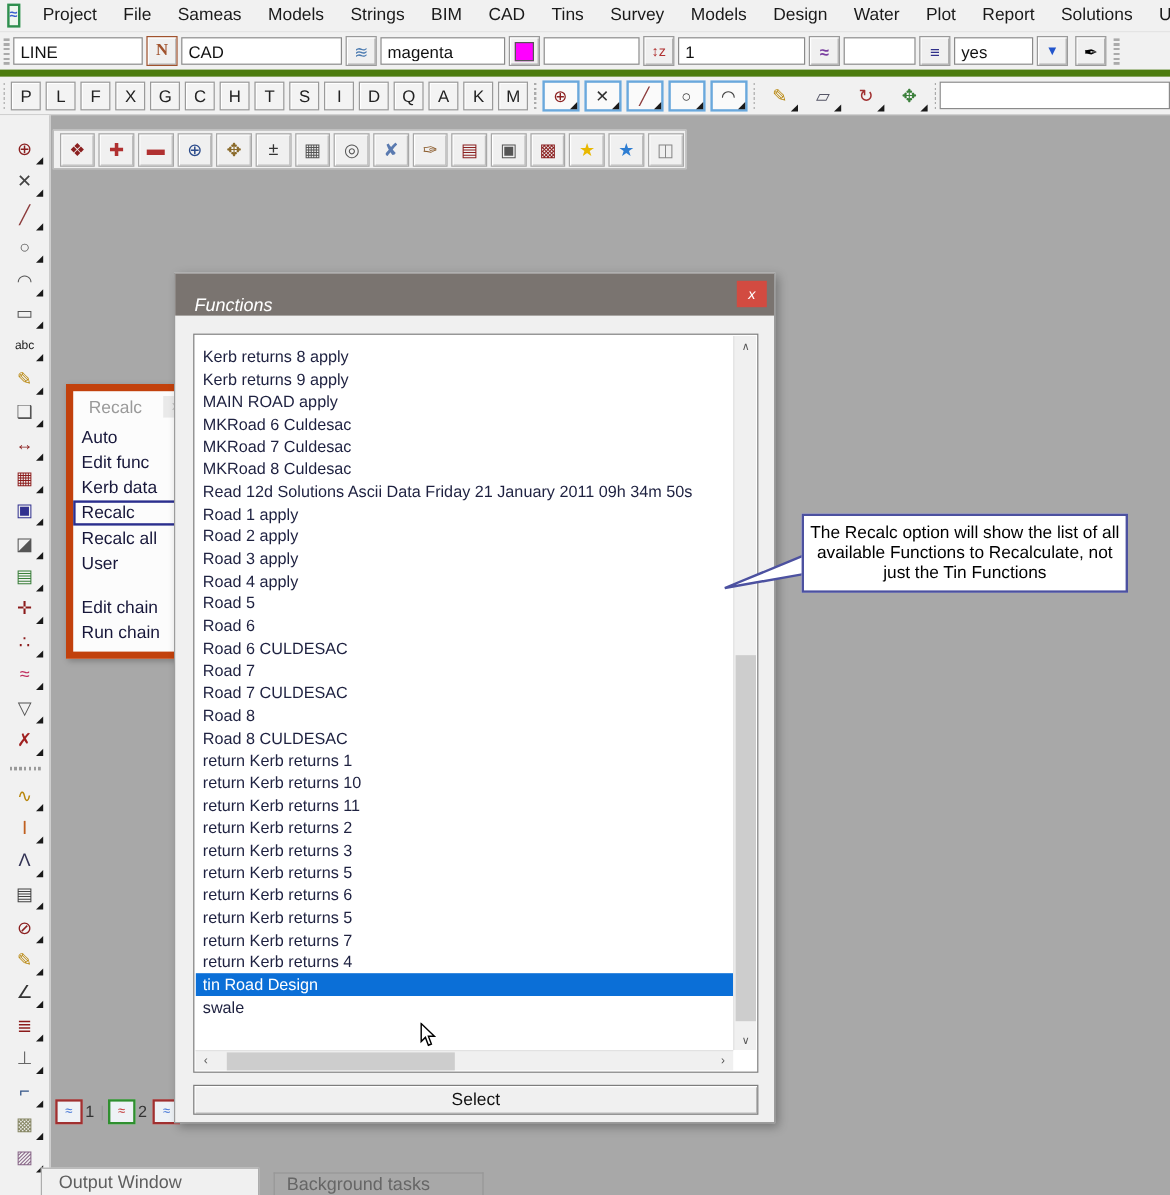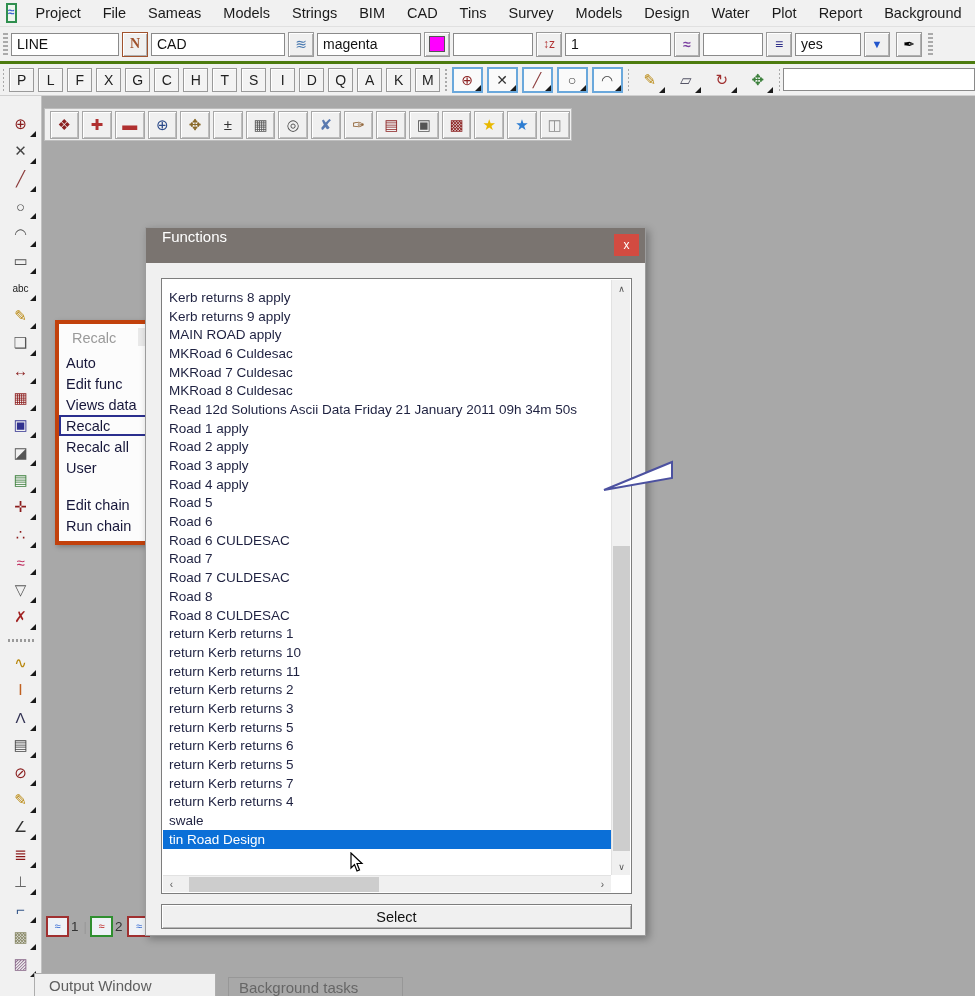--- a/index.html
+++ b/index.html
@@ -5,21 +5,21 @@
   * { margin:0; padding:0; box-sizing:border-box; }
   html,body { width:975px; height:996px; overflow:hidden; font-family:"Liberation Sans", sans-serif; background:#f1f1f1; }
   #stage { position:relative; width:975px; height:996px; overflow:hidden; }
 
   
   #menubar { position:absolute; left:0; top:0; width:975px; height:27px; background:#f1f1f1; display:flex; align-items:center; border-bottom:1px solid #e0e0e0; }
   #app-logo { width:20px; height:20px; margin:0 8px 0 6px; border:2px solid #2f8f4f; background:#eef6ee; color:#3a5fd0; font-size:12px; line-height:15px; text-align:center; font-weight:bold; }
   .menu-item { padding:0 11px; font-size:14.5px; color:#1a1a1a; white-space:nowrap; cursor:default; }
 
   
-  #row2 { position:absolute; left:0; top:27px; width:975px; height:37px; background:#f1f1f1; display:flex; align-items:center; border-bottom:3px solid #4d7c0f; }
+  #row2 { position:absolute; left:0; top:27px; width:975px; height:37px; background:#f1f1f1; display:flex; align-items:center; border-bottom:6px solid #4d7c0f; }
   .grip { width:5px; height:22px; margin:0 3px; background:repeating-linear-gradient(180deg,#aaa 0 2px,transparent 2px 4px); }
   .tb-input { height:23px; border:1px solid #8a8a8a; background:#fff; font-family:"Liberation Sans",sans-serif; font-size:14px; padding:0 5px; color:#111; }
   .tb-btn { height:25px; min-width:26px; margin:0 3px; background:#f0f0f0; border:1px solid #9a9a9a; box-shadow:inset 1px 1px 0 #ffffff, inset -1px -1px 0 #b0b0b0; display:flex; align-items:center; justify-content:center; font-size:14px; cursor:default; }
   #swatch-btn span { display:block; width:16px; height:16px; border:1px solid #555; }
   #n-btn { font-family:"Liberation Serif",serif; font-weight:bold; color:#a0522d; border-color:#a0522d; }
 
   
   #row3 { position:absolute; left:0; top:64px; width:975px; height:32px; background:#f1f1f1; display:flex; align-items:center; border-bottom:1px solid #d0d0d0; }
   .letter-btn { width:25px; height:24px; margin:0 2px; background:#f3f3f3; border:1px solid #9a9a9a; box-shadow:inset 1px 1px 0 #fff; font-size:14px; display:flex; align-items:center; justify-content:center; color:#222; }
   .snapbtn { position:relative; width:31px; height:26px; margin:0 2px; border:2px solid #6aa8dc; background:#fafafa; display:flex; align-items:center; justify-content:center; font-size:14px; }
@@ -30,31 +30,31 @@
   #canvas { position:absolute; left:42px; top:96px; width:933px; height:900px; background:#a8a8a8; }
   #leftbar { position:absolute; left:0; top:96px; width:42px; height:900px; background:#f1f1f1; border-right:1px solid #c2c2c2; padding-top:14px; }
   .licon { position:relative; width:30px; height:26px; margin:1px auto 1.4px auto; display:flex; align-items:center; justify-content:center; font-size:15px; }
   .lsep { width:26px; height:12px; margin:4px auto; background:repeating-linear-gradient(90deg,#9a9a9a 0 2px,transparent 2px 4px); background-size:100% 3px; background-repeat:no-repeat; background-position:center; }
 
   
   #row4 { position:absolute; left:44px; top:108px; width:528px; height:33px; background:#f0f0f0; border:1px solid #bdbdbd; display:flex; align-items:center; padding-left:3px; }
   .vbtn { width:30px; height:28px; margin:0 1.5px; background:#f0f0f0; border:1px solid #a8a8a8; box-shadow:inset 1px 1px 0 #fff, inset -1px -1px 0 #bdbdbd; display:flex; align-items:center; justify-content:center; font-size:15px; }
 
   
-  #recalc-menu { position:absolute; left:55px; top:320px; width:110px; background:#fcfcfc; border:4px solid #c2410c; box-shadow:2px 2px 5px rgba(0,0,0,.25); z-index:6; }
+  #recalc-menu { position:absolute; left:55px; top:320px; width:110px; background:#fcfcfc; border:6px solid #c2410c; box-shadow:2px 2px 5px rgba(0,0,0,.25); z-index:6; }
   #recalc-title { height:28px; display:flex; align-items:center; font-size:14.5px; color:#9a9a9a; padding-left:13px; position:relative; }
   #recalc-close { position:absolute; right:3px; top:4px; width:20px; height:18px; background:#e9e9e9; color:#c0c0c0; font-size:11px; display:flex; align-items:center; justify-content:center; }
   .mitem { height:21px; display:flex; align-items:center; font-size:14.5px; color:#17173a; padding:0 5px 0 7px; position:relative; }
   .mitem .arrow { position:absolute; right:4px; font-size:9px; color:#111; }
   .mitem.hl { border:2px solid #2b2f8e; padding-left:5px; }
   .msep { height:16px; }
 
   
   #dialog { position:absolute; left:145px; top:227px; width:501px; height:709px; background:#f0f0f0; border:1px solid #9c9c9c; box-shadow:3px 3px 8px rgba(0,0,0,.3); z-index:10; }
-  #dlg-title { height:35px; color:#fff; font-size:15px; display:flex; align-items:flex-start; padding-left:16px; position:relative; }
+  #dlg-title { height:35px; color:#fff; font-size:15px; display:flex; align-items:flex-end; padding-left:16px; position:relative;font-style:italic; }
   #dlg-close { position:absolute; right:6px; top:6px; width:25px; height:22px; color:#fff; font-size:12px; display:flex; align-items:center; justify-content:center; }
   #listbox { position:absolute; left:15px; top:50px; width:471px; height:616px; background:#fff; border:1px solid #7d7d7d; }
   #func-list { position:absolute; left:1px; top:1px; right:20px; bottom:18px; overflow:hidden; padding-top:8px; }
   .litem { height:18.7px; font-size:13.5px; color:#1e2140; padding-left:6px; white-space:nowrap; display:flex; align-items:center; }
   .litem.sel { color:#fff; }
   
   #vscroll { position:absolute; top:1px; right:1px; bottom:18px; width:19px; background:#f0f0f0; border-left:1px solid #e2e2e2; }
   #vscroll .arr { position:absolute; left:0; width:19px; height:17px; color:#555; font-size:9px; display:flex; align-items:center; justify-content:center; }
   #vs-up { top:0; } #vs-dn { bottom:0; }
   #vs-thumb { position:absolute; left:1px; width:17px; top:266px; height:305px; background:#cdcdcd; }
@@ -95,21 +95,21 @@
         <div class="menu-item">Strings</div>
         <div class="menu-item">BIM</div>
         <div class="menu-item">CAD</div>
         <div class="menu-item">Tins</div>
         <div class="menu-item">Survey</div>
         <div class="menu-item">Models</div>
         <div class="menu-item">Design</div>
         <div class="menu-item">Water</div>
         <div class="menu-item">Plot</div>
         <div class="menu-item">Report</div>
-        <div class="menu-item">Background</div>
+        <div class="menu-item">Solutions</div>
         <div class="menu-item">User</div>
       </div>
   </div>
 
   <div id="row2">
     <div class="grip"></div>
     <input class="tb-input" style="width: 108px;" value="LINE">
     <div class="tb-btn" id="n-btn">N</div>
     <input class="tb-input" style="width: 134px;" value="CAD">
     <div class="tb-btn" style="color:#4a7ab0;">≋</div>
@@ -230,21 +230,21 @@
     <div id="recalc-items" style="padding-bottom:5px;">
         <div class="mitem">
           <span>Auto</span>
           <span class="arrow">▶</span>
         </div>
         <div class="mitem">
           <span>Edit func</span>
           <span class="arrow">▶</span>
         </div>
         <div class="mitem">
-          <span>Views data</span>
+          <span>Kerb data</span>
         </div>
         <div class="mitem hl" style="border-color: rgb(43, 47, 142);">
           <span>Recalc</span>
           <span class="arrow">▶</span>
         </div>
         <div class="mitem">
           <span>Recalc all</span>
         </div>
         <div class="mitem">
           <span>User</span>
@@ -290,40 +290,41 @@
           <div class="litem">return Kerb returns 1</div>
           <div class="litem">return Kerb returns 10</div>
           <div class="litem">return Kerb returns 11</div>
           <div class="litem">return Kerb returns 2</div>
           <div class="litem">return Kerb returns 3</div>
           <div class="litem">return Kerb returns 5</div>
           <div class="litem">return Kerb returns 6</div>
           <div class="litem">return Kerb returns 5</div>
           <div class="litem">return Kerb returns 7</div>
           <div class="litem">return Kerb returns 4</div>
+          <div class="litem sel" style="background: rgb(11, 111, 215);">tin Road Design</div>
           <div class="litem">swale</div>
-          <div class="litem sel" style="background: rgb(11, 111, 215);">tin Road Design</div>
         </div>
       <div id="vscroll">
         <div class="arr" id="vs-up">∧</div>
         <div id="vs-thumb"></div>
         <div class="arr" id="vs-dn">∨</div>
       </div>
       <div id="hscroll">
         <div class="arr" id="hs-l">‹</div>
         <div id="hs-thumb"></div>
         <div class="arr" id="hs-r">›</div>
       </div>
     </div>
     <div id="select-btn">Select</div>
   </div>
 
   <svg id="callout-tail" width="75" height="50">
     <polygon points="72,14 4,42 72,30" fill="#ffffff" stroke="#4c51a0" stroke-width="2"></polygon>
   </svg>
+  <div id="callout" style="border-color: rgb(76, 81, 160);">The Recalc option will show the list of all available Functions to Recalculate, not just the Tin Functions</div>
 
   <div id="view-tabs">
       <div class="vtab-icon" style="border-color: rgb(160, 48, 48); color: rgb(59, 111, 212);">≈</div>
       <span class="vtab-label">1</span>
       <span class="vtab-sep">|</span>
       <div class="vtab-icon" style="border-color: rgb(47, 143, 47); color: rgb(192, 48, 48);">≈</div>
       <span class="vtab-label">2</span>
       <div class="vtab-icon" style="border-color: rgb(160, 48, 48); color: rgb(59, 111, 212);">≈</div>
     </div>
   <div id="tab-output">Output Window</div>

